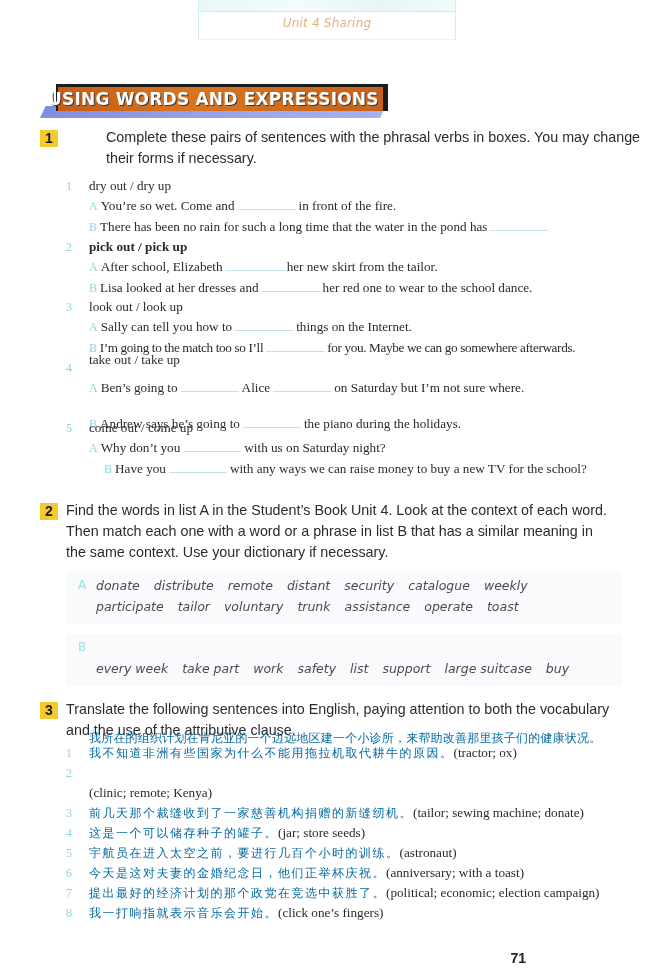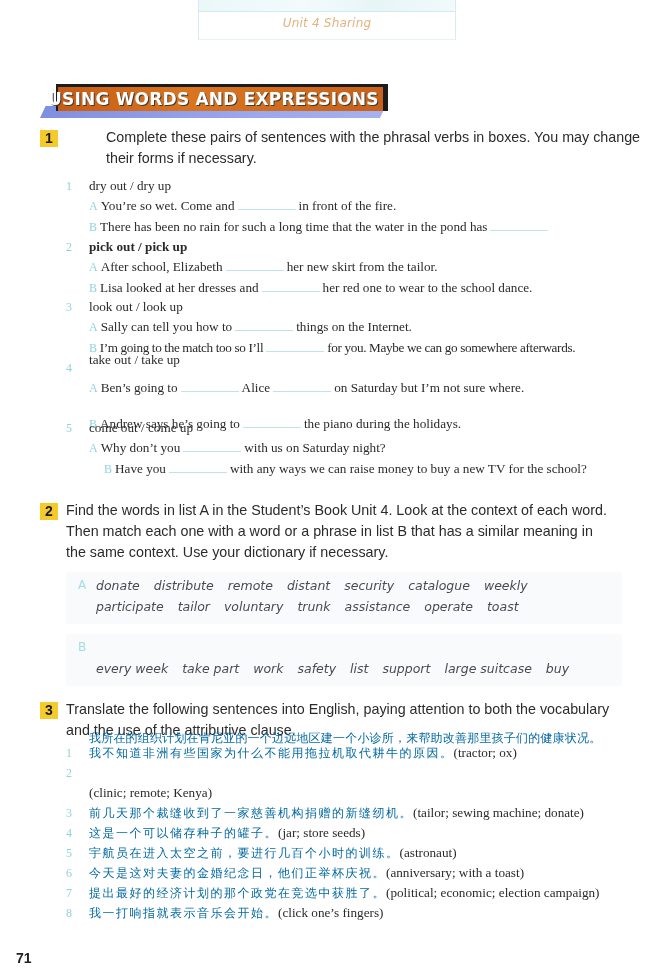--- a/index.html
+++ b/index.html
@@ -51,21 +51,21 @@
   .word-box {
     position: absolute; left: 66px; width: 556px; background: #f8fafc;
   }
   .word-row { position: absolute; white-space: nowrap;
     font-family: "DejaVu Sans", sans-serif; font-style: italic; font-size: 12.5px; color: #4a4a55; }
   .word-row span.w { margin-right: 14px; }
   .box-letter { position: absolute; font-size: 12px; color: #9fdde7; font-family: "DejaVu Sans", sans-serif; }
 
   .cn { font-family: "DejaVu Sans", sans-serif; font-size: 12px; color: #0369a1; letter-spacing: 1.5px; }
 
-  .page-num { position: absolute; left: 16px; width: 526px; top: 950px; text-align: left;
+  .page-num { position: absolute; left: 0; width: 526px; top: 950px; text-align: right;
     font-family: "Liberation Sans", sans-serif; font-weight: bold; font-size: 14px; color: #222; }
 </style>
 </head>
 <body>
 
 <div class="header-box">
   <div class="header-strip"></div>
   <div class="unit-title">Unit 4 Sharing</div>
 </div>
 

